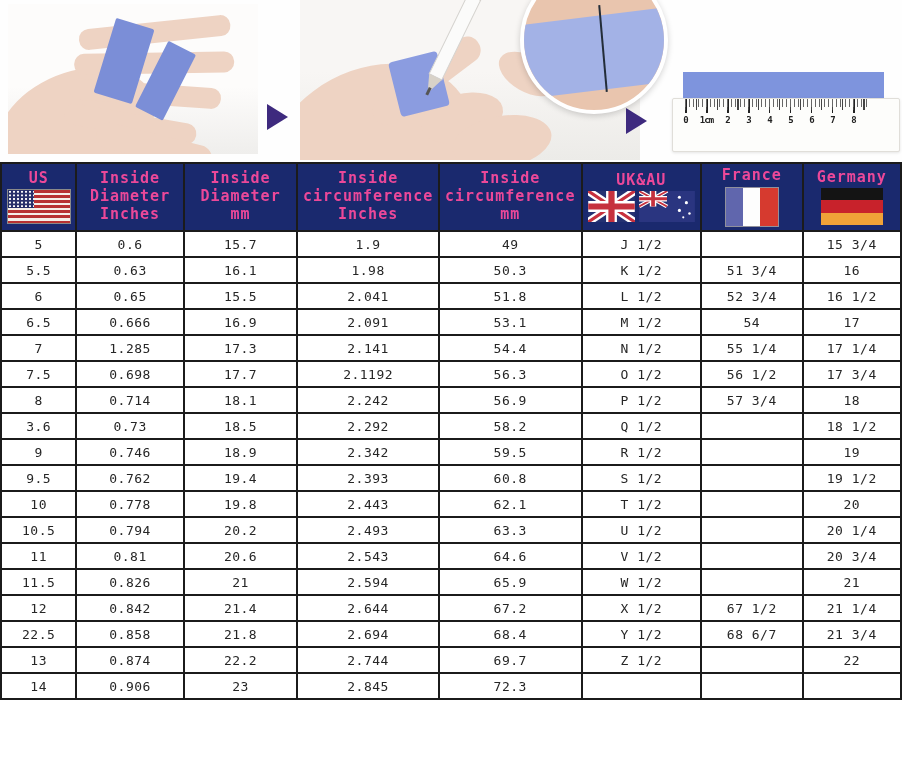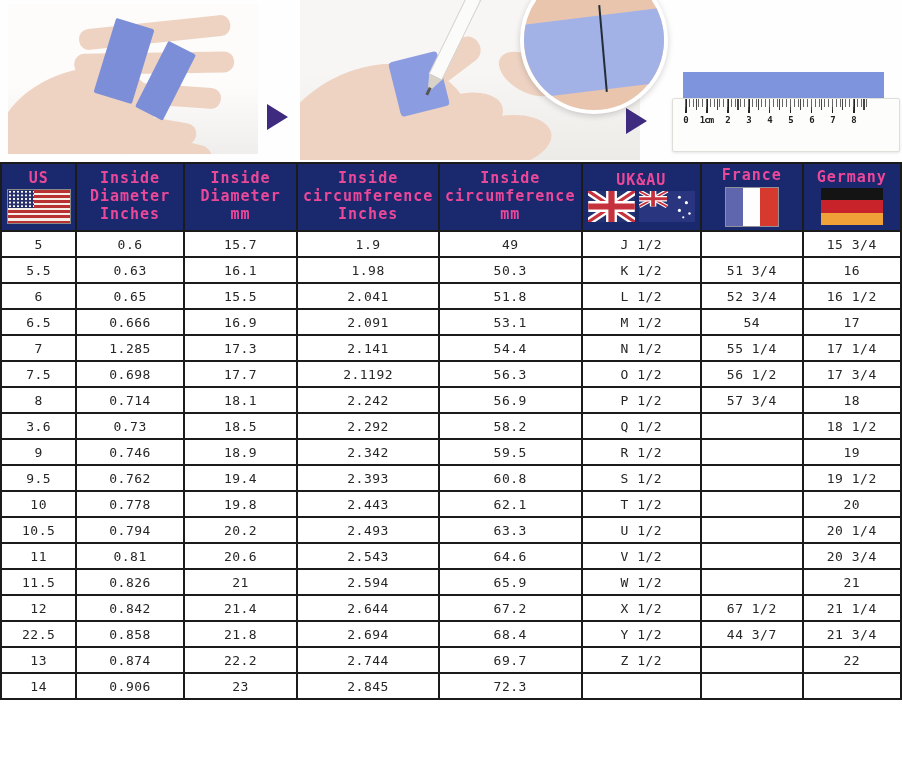--- a/index.html
+++ b/index.html
@@ -370,21 +370,21 @@
           <td>67 1/2</td>
           <td>21 1/4</td>
         </tr>
         <tr>
           <td>22.5</td>
           <td>0.858</td>
           <td>21.8</td>
           <td>2.694</td>
           <td>68.4</td>
           <td>Y 1/2</td>
-          <td>44 3/7</td>
+          <td>68 6/7</td>
           <td>21 3/4</td>
         </tr>
         <tr>
           <td>13</td>
           <td>0.874</td>
           <td>22.2</td>
           <td>2.744</td>
           <td>69.7</td>
           <td>Z 1/2</td>
           <td></td>

